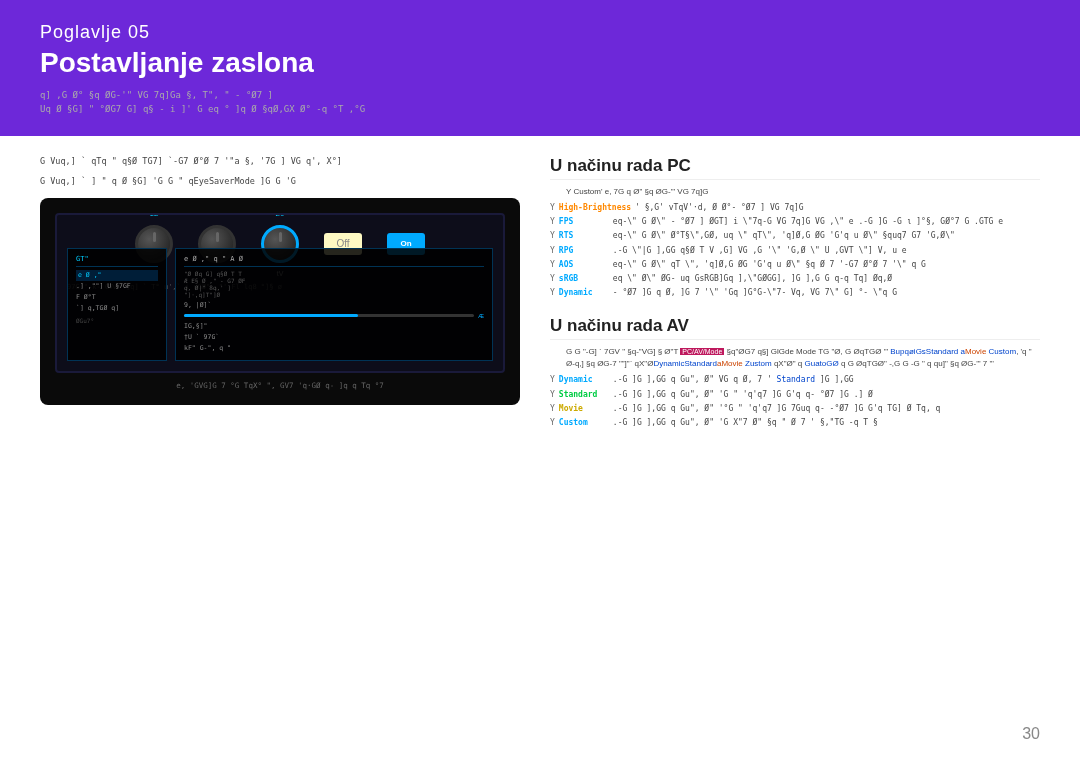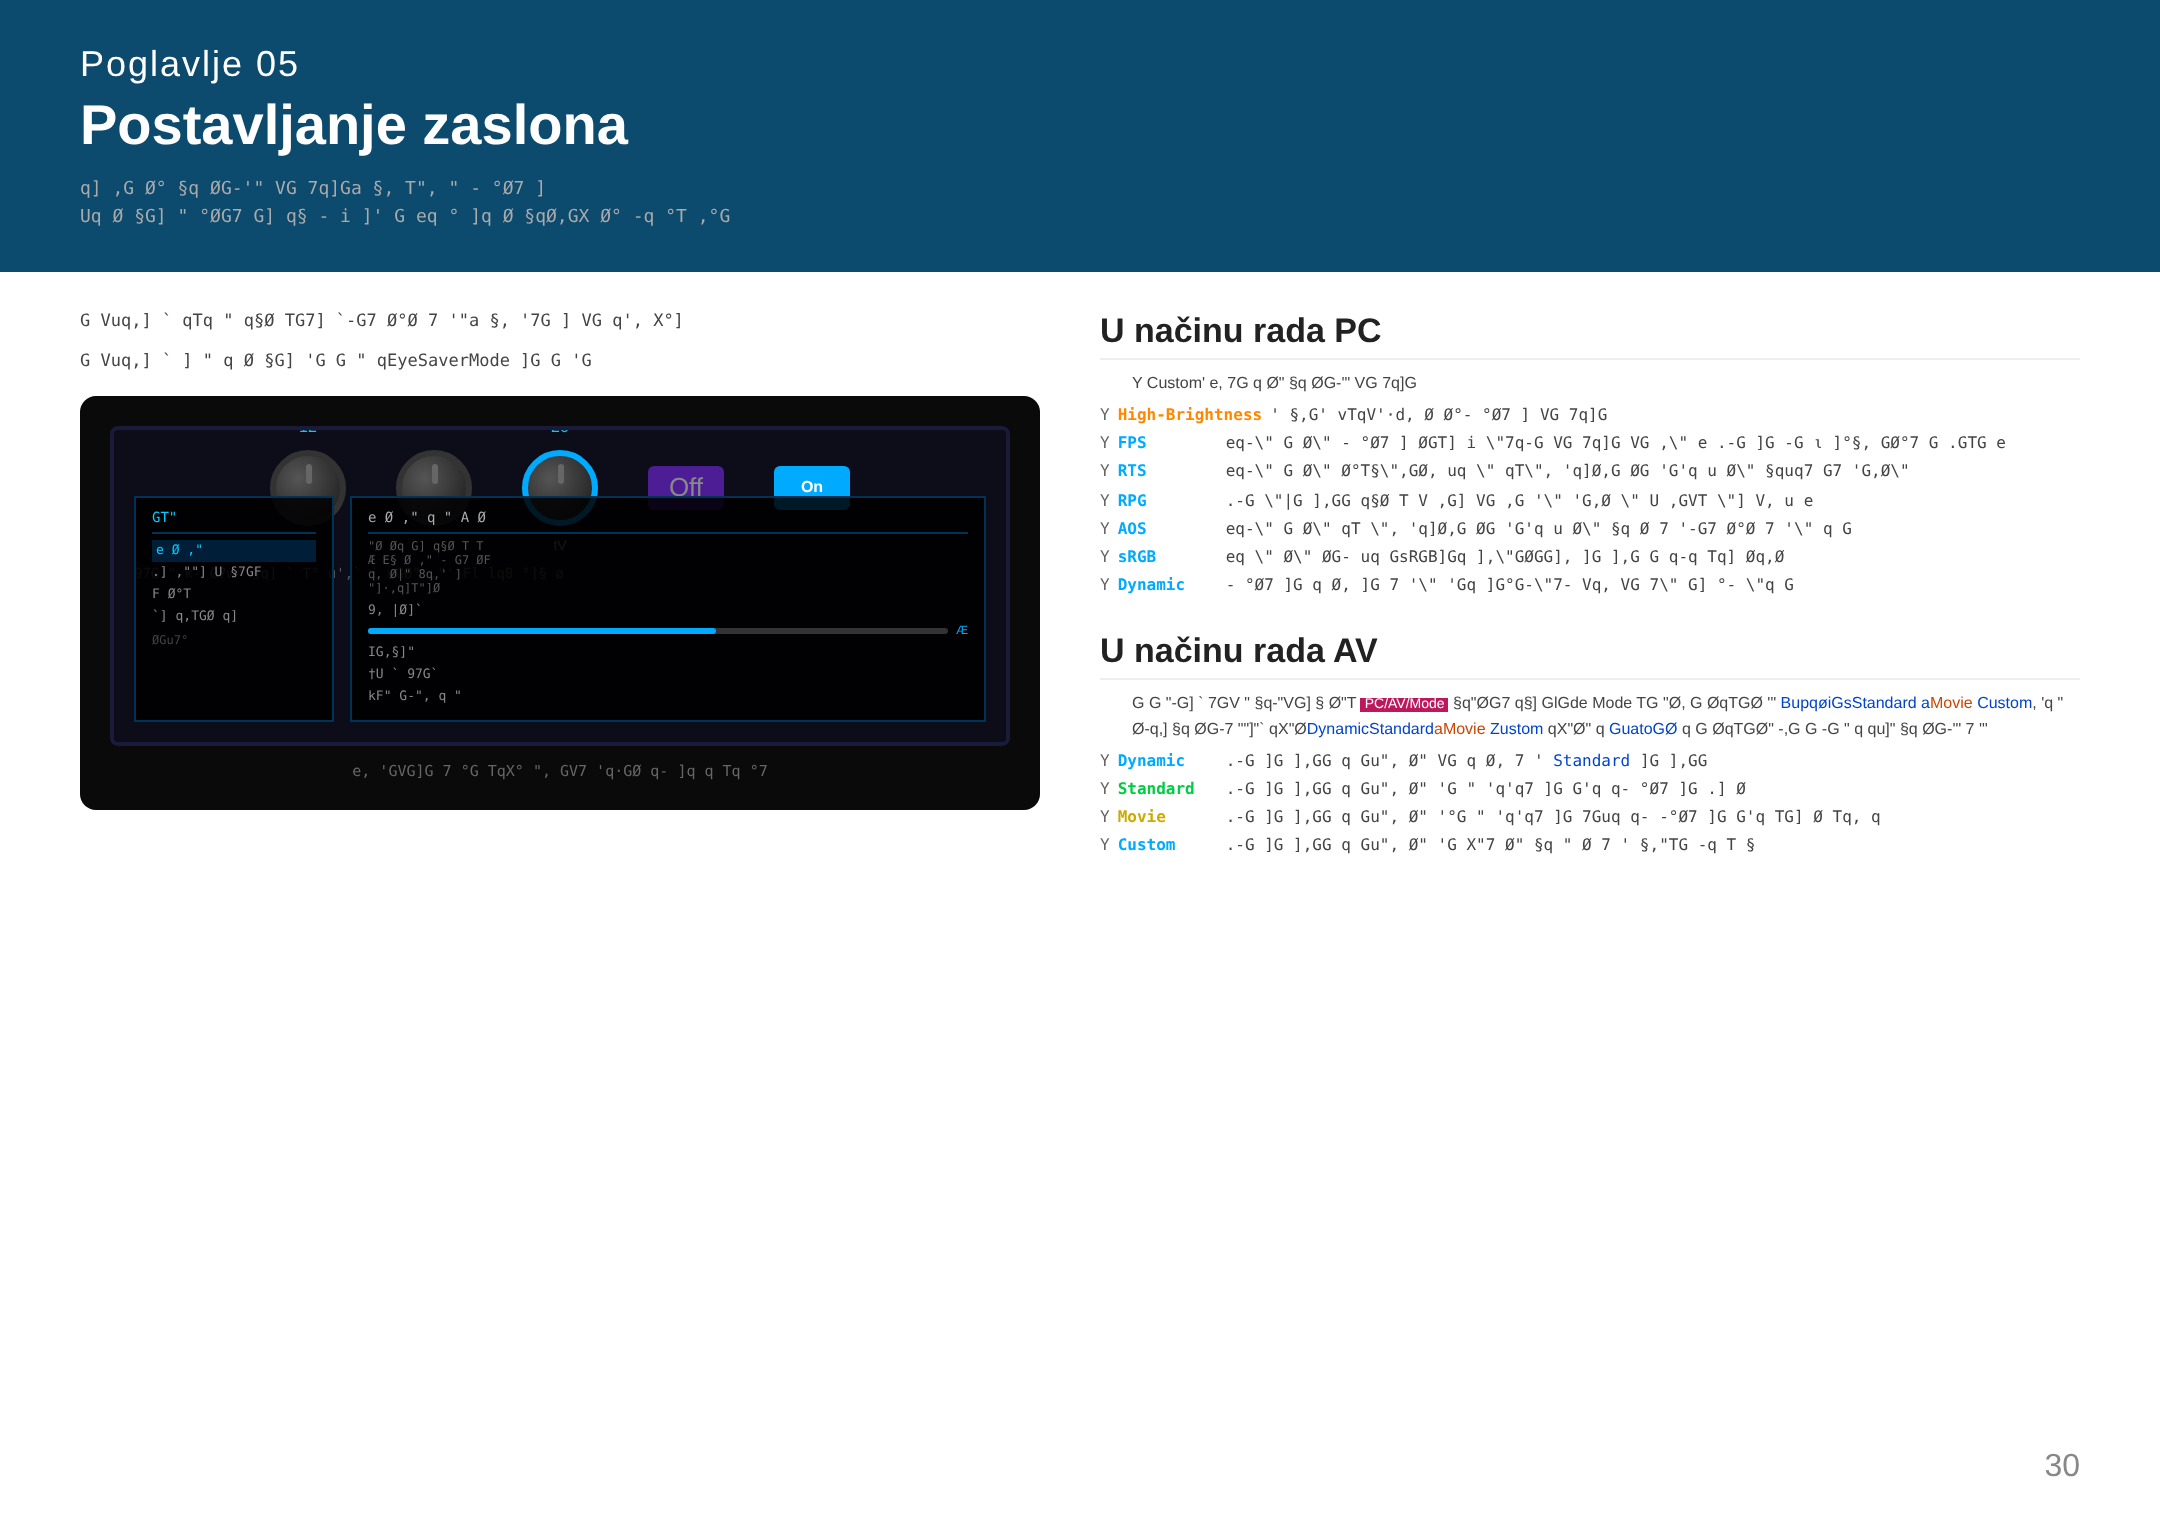--- a/index.html
+++ b/index.html
@@ -7,21 +7,21 @@
       width: 1080px;
       height: 763px;
       background: #ffffff;
       font-family: 'Arial', sans-serif;
       overflow: hidden;
       position: relative;
     }
 
     
     .header {
-      background: #0c4a6e;
+      background: #6d28d9;
       padding: 22px 40px 20px 40px;
       color: white;
     }
     .header-chapter {
       font-size: 18px;
       font-weight: 300;
       margin-bottom: 4px;
       letter-spacing: 1px;
     }
     .header-title {
@@ -124,26 +124,26 @@
 
     .knob-wrapper {
       position: relative;
       margin-bottom: 14px;
     }
 
     
     .btn-off {
       width: 38px;
       height: 22px;
-      background: #4c1d95;
+      background: #fef9c3;
       border-radius: 3px;
       display: flex;
       align-items: center;
       justify-content: center;
-      font-size: 13px;
+      font-size: 10px;
       color: #888;
     }
     .btn-on {
       width: 38px;
       height: 22px;
       background: #00aaff;
       border-radius: 3px;
       display: flex;
       align-items: center;
       justify-content: center;

